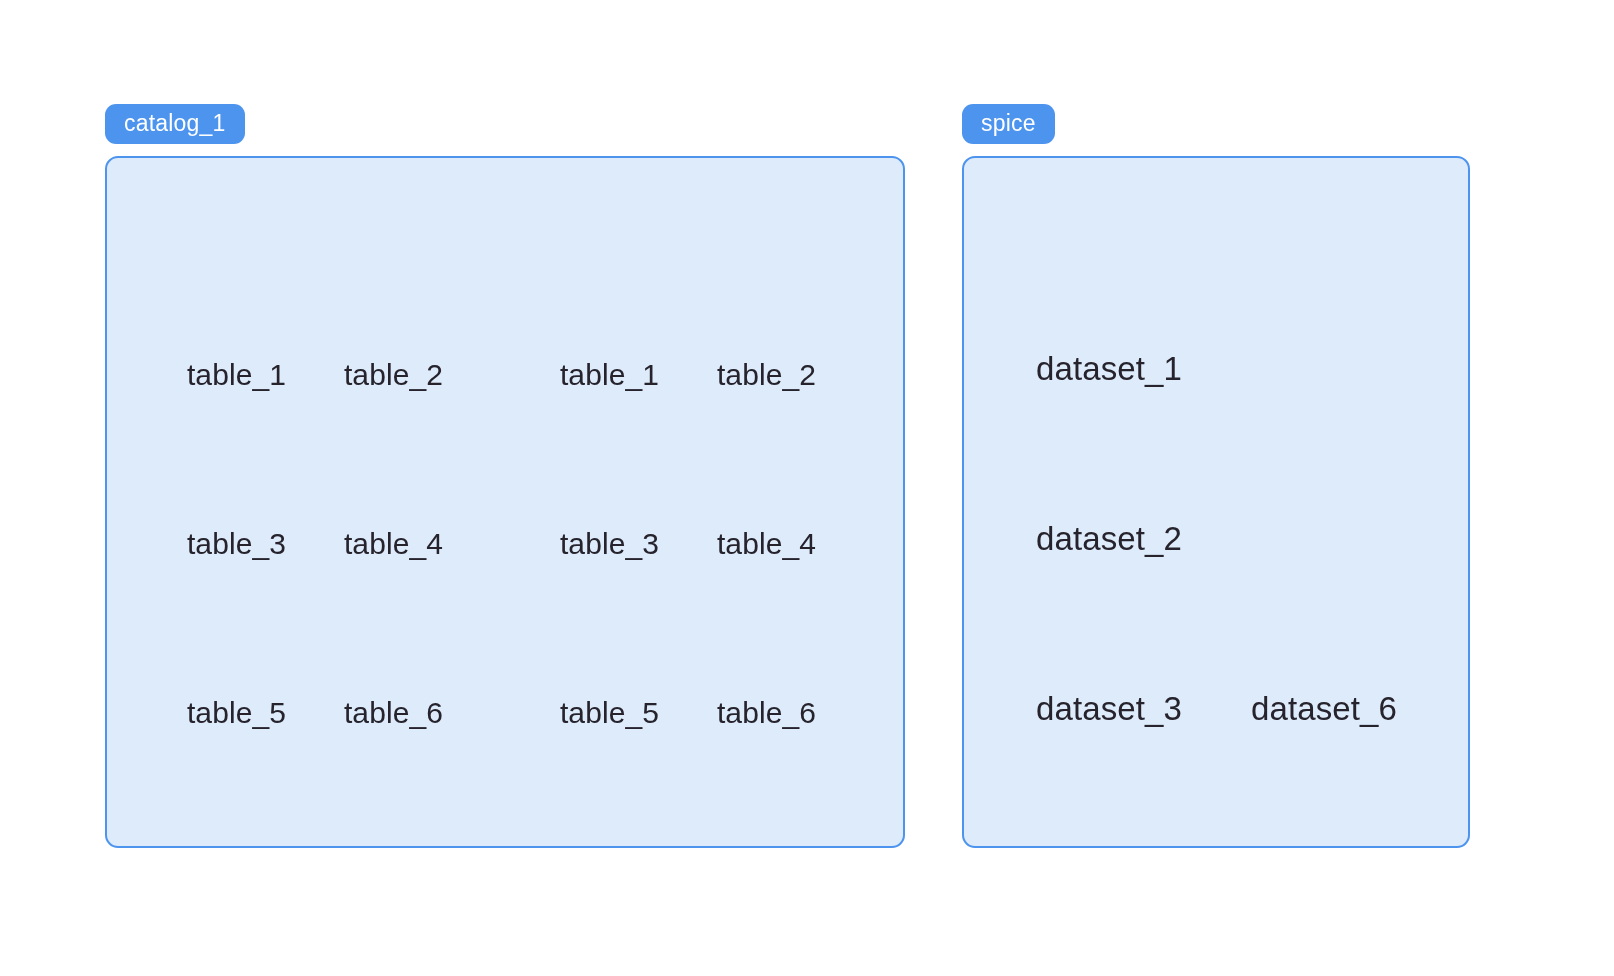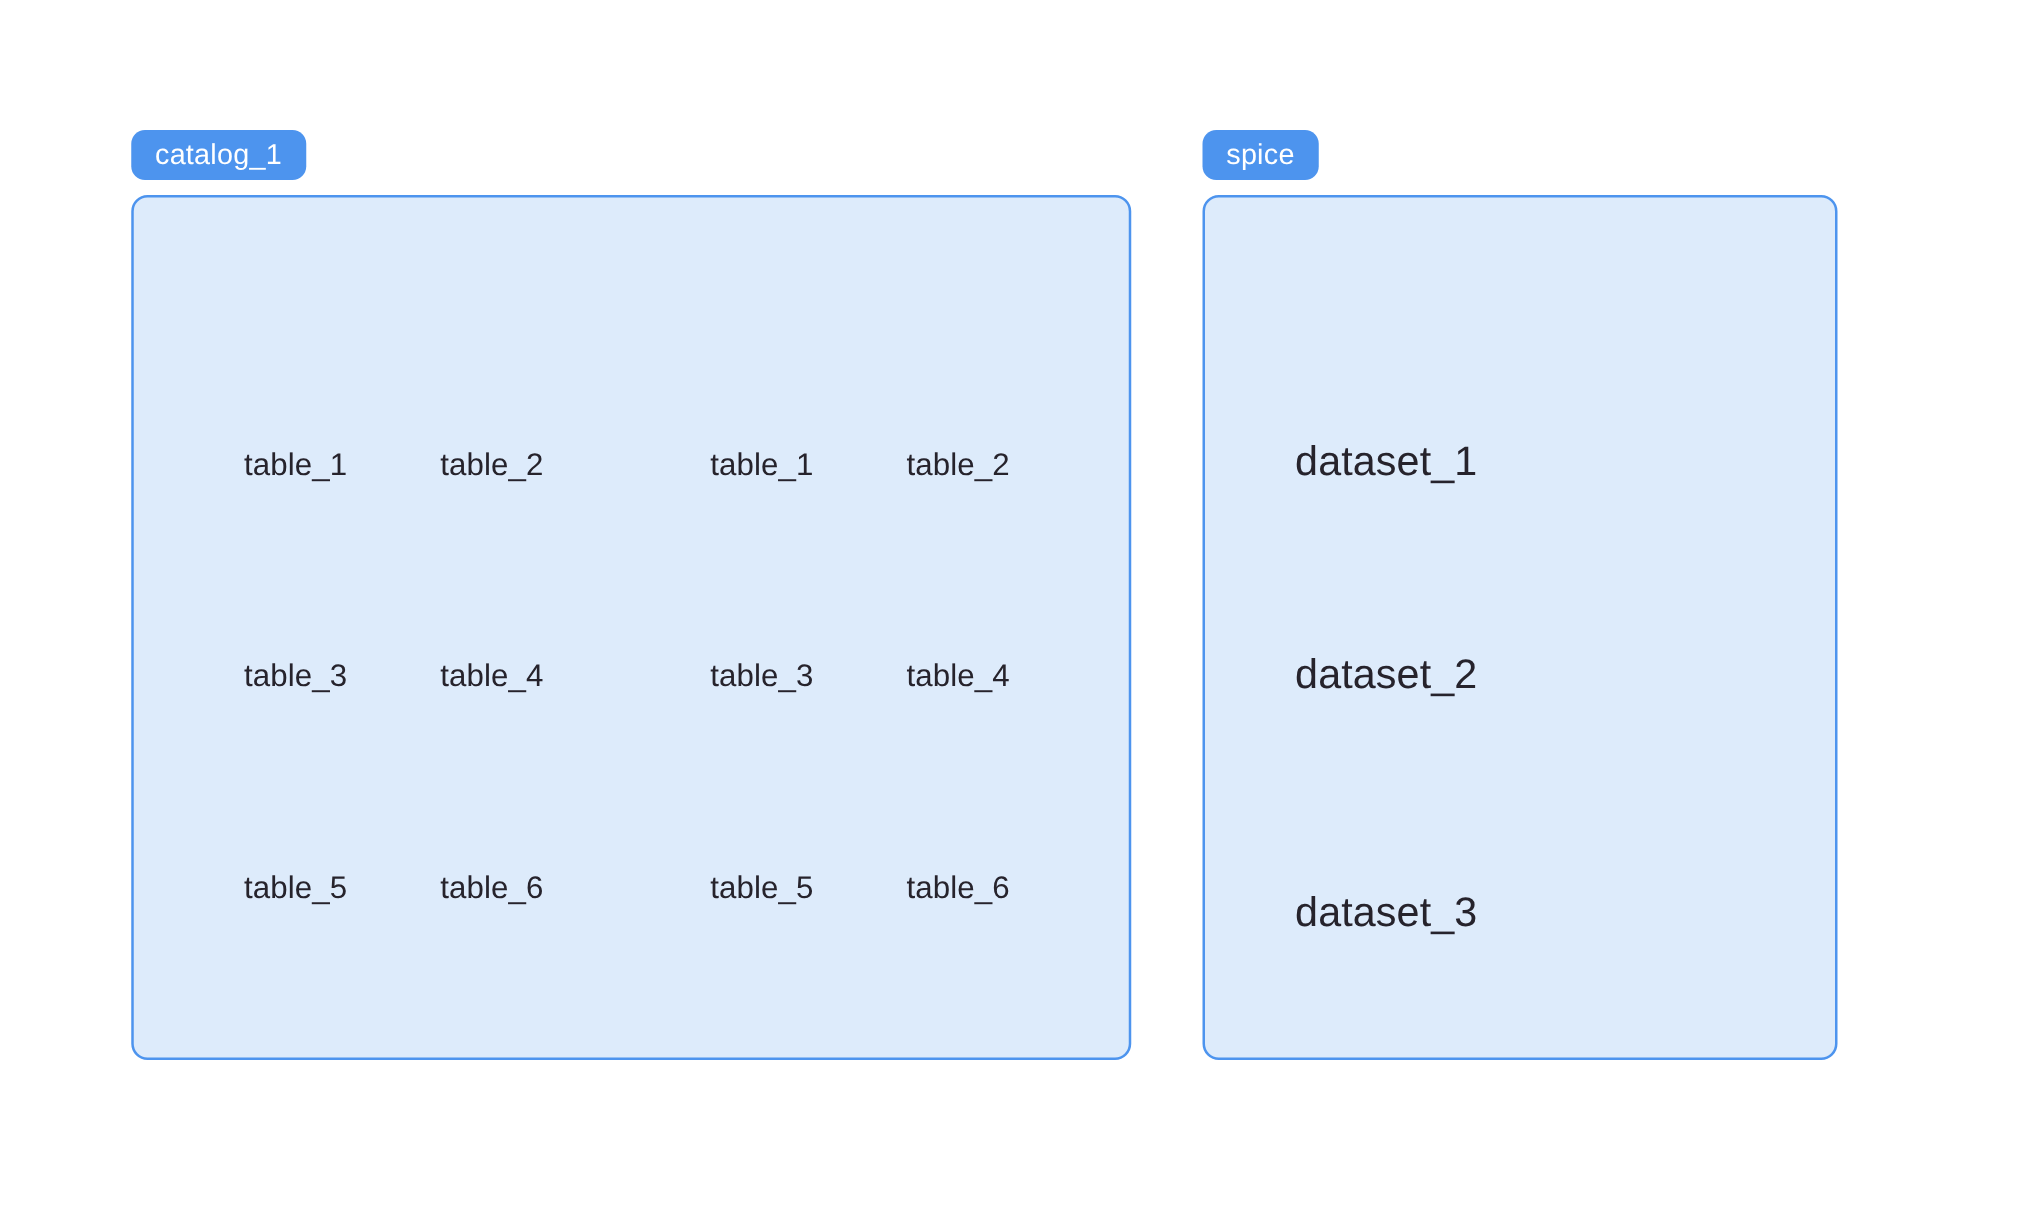--- a/index.html
+++ b/index.html
@@ -89,21 +89,21 @@
     height: 100%;
     display: block;
     overflow: visible;
   }
   .cyl-label {
     position: absolute;
     left: 0;
     width: 100%;
     text-align: center;
     color: #26232c;
-    font-size: 25px;
+    font-size: 30px;
     font-weight: 400;
     letter-spacing: 0.1px;
     line-height: 1;
     white-space: nowrap;
     z-index: 2;
   }
   .cyl.wide .cyl-label { font-size: 33px; }
 </style>
 </head>
 <body>
@@ -247,24 +247,32 @@
 
       <div class="cyl wide" style="left:22px; top:248px; width:180px; height:122px;">
         <svg class="cyl-svg" viewBox="0 0 180 122" preserveAspectRatio="none">
           <path d="M0,19 L0,105 Q0,122 90,122 Q180,122 180,105 L180,19 Z" fill="#dcc7f6"></path>
           <ellipse cx="90" cy="19" rx="90" ry="16" fill="#dbc5f7"></ellipse>
           <path d="M0,19 Q90,37 180,19" fill="none" stroke="#fdf8e9" stroke-width="2.2"></path>
         </svg>
         <div class="cyl-label" style="top:60px;">dataset_2</div>
       </div>
 
-      <div class="cyl wide" style="left:22px; top:439px; width:180px; height:122px;">
+      <div class="cyl wide" style="left:22px; top:418px; width:180px; height:122px;">
         <svg class="cyl-svg" viewBox="0 0 180 122" preserveAspectRatio="none">
           <path d="M0,19 L0,105 Q0,122 90,122 Q180,122 180,105 L180,19 Z" fill="#dcc7f6"></path>
           <ellipse cx="90" cy="19" rx="90" ry="16" fill="#dbc5f7"></ellipse>
           <path d="M0,19 Q90,37 180,19" fill="none" stroke="#fdf8e9" stroke-width="2.2"></path>
         </svg>
         <div class="cyl-label" style="top:60px;">dataset_3</div>
+      </div>
+      <div class="cyl wide" style="left:237px; top:418px; width:180px; height:122px;">
+        <svg class="cyl-svg" viewBox="0 0 180 122" preserveAspectRatio="none">
+          <path d="M0,19 L0,105 Q0,122 90,122 Q180,122 180,105 L180,19 Z" fill="#dcc7f6"></path>
+          <ellipse cx="90" cy="19" rx="90" ry="16" fill="#dbc5f7"></ellipse>
+          <path d="M0,19 Q90,37 180,19" fill="none" stroke="#fdf8e9" stroke-width="2.2"></path>
+        </svg>
+        <div class="cyl-label" style="top:60px;">dataset_6</div>
       </div>
     </div>
   </div>
 
 </div>
 
 </body></html>

